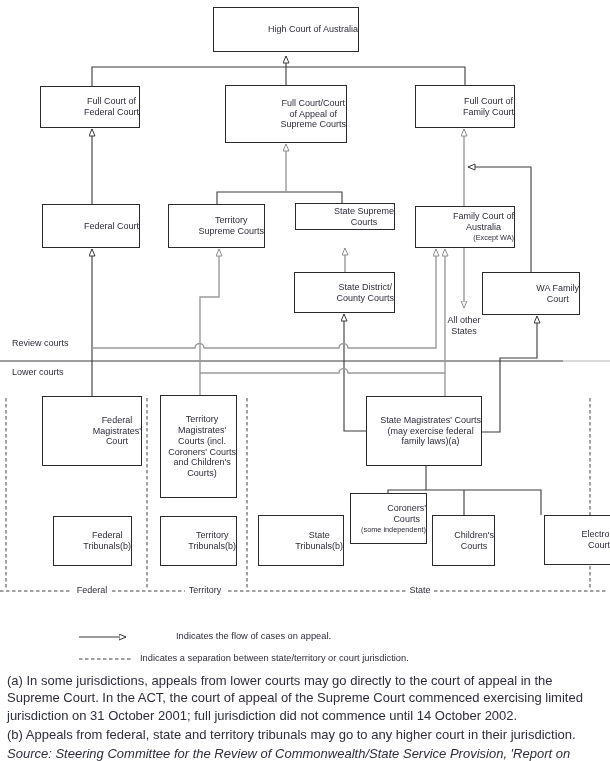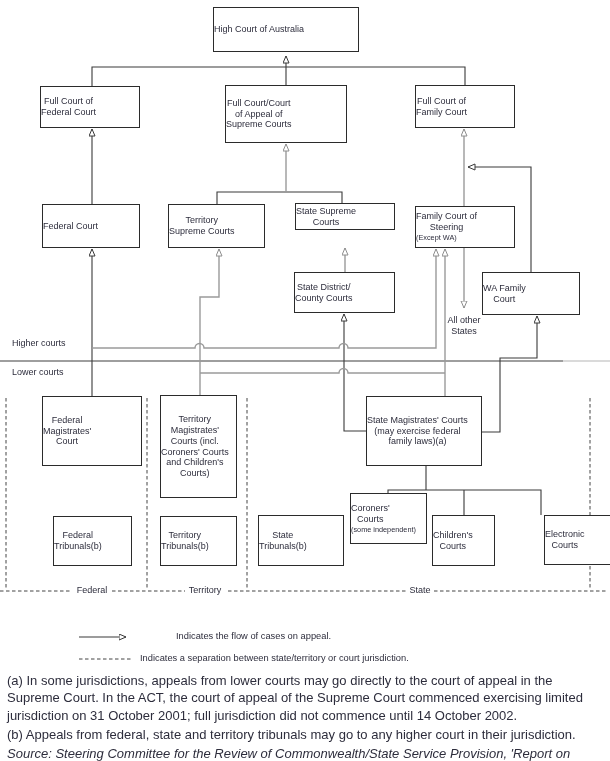--- a/index.html
+++ b/index.html
@@ -1,20 +1,20 @@
 <!DOCTYPE html>
 <html><head>
 <meta charset="utf-8">
 <style>
   html,body{margin:0;padding:0;background:#fff;}
   #canvas{position:relative;width:610px;height:761px;background:#fff;overflow:hidden;
           font-family:"Liberation Sans",sans-serif;color:#2d2d3c;}
   #wires{position:absolute;left:0;top:0;}
   .box{position:absolute;border:1.1px solid #2b2b2b;box-sizing:border-box;background:#fff;
-       display:flex;flex-direction:column;align-items:flex-start;justify-content:center;
+       display:flex;flex-direction:column;align-items:flex-end;justify-content:center;
        text-align:center;font-size:9px;line-height:1.22;}
   .lbl{white-space:pre-line;}
   .sub{white-space:pre-line;font-size:7.3px;line-height:1.15;margin-top:1px;}
   .ann{position:absolute;font-size:9px;line-height:1.2;}
   .ann.center{text-align:center;white-space:pre-line;}
   .legend-text{position:absolute;font-size:9.3px;}
   .notes{position:absolute;left:7px;top:672px;width:598px;font-size:13px;line-height:1.33;}
   .notes p{margin:0 0 2px 0;}
   .source{margin-top:11px;font-style:italic;}
 </style>
@@ -97,21 +97,21 @@
   <div class="box" style="left:168px;top:204px;width:97px;height:44px;">
     <div class="lbl">Territory
 Supreme Courts</div>
   </div>
   <div class="box" style="left:295px;top:203px;width:100px;height:27px;">
     <div class="lbl">State Supreme
 Courts</div>
   </div>
   <div class="box" style="left:415px;top:206px;width:100px;height:42px;">
     <div class="lbl">Family Court of
-Steering</div>
+Australia</div>
     <div class="sub">(Except WA)</div>
   </div>
   <div class="box" style="left:294px;top:272px;width:101px;height:41px;">
     <div class="lbl">State District/
 County Courts</div>
   </div>
   <div class="box" style="left:482px;top:272px;width:98px;height:43px;">
     <div class="lbl">WA Family
 Court</div>
   </div>
@@ -152,21 +152,21 @@
   </div>
   <div class="box" style="left:432px;top:515px;width:63px;height:51px;">
     <div class="lbl">Children's
 Courts</div>
   </div>
   <div class="box" style="left:502px;top:515px;width:78px;height:50px;margin-left:42px;">
     <div class="lbl">Electronic
 Courts</div>
   </div>
 
-  <div class="ann" style="left:12px;top:338px;">Higher courts</div>
+  <div class="ann" style="left:12px;top:338px;">Review courts</div>
   <div class="ann" style="left:12px;top:367px;">Lower courts</div>
   <div class="ann center" style="left:434px;top:315px;width:60px;">All other
 States</div>
   <div class="ann center" style="left:72px;top:585px;width:40px;">Federal</div>
   <div class="ann center" style="left:183px;top:585px;width:44px;">Territory</div>
   <div class="ann center" style="left:400px;top:585px;width:40px;">State</div>
 
   <div class="legend-text" style="left:140px;top:631px;margin-left:36px;">Indicates the flow of cases on appeal.</div>
   <div class="legend-text" style="left:140px;top:653px;">Indicates a separation between state/territory or court jurisdiction.</div>
 

